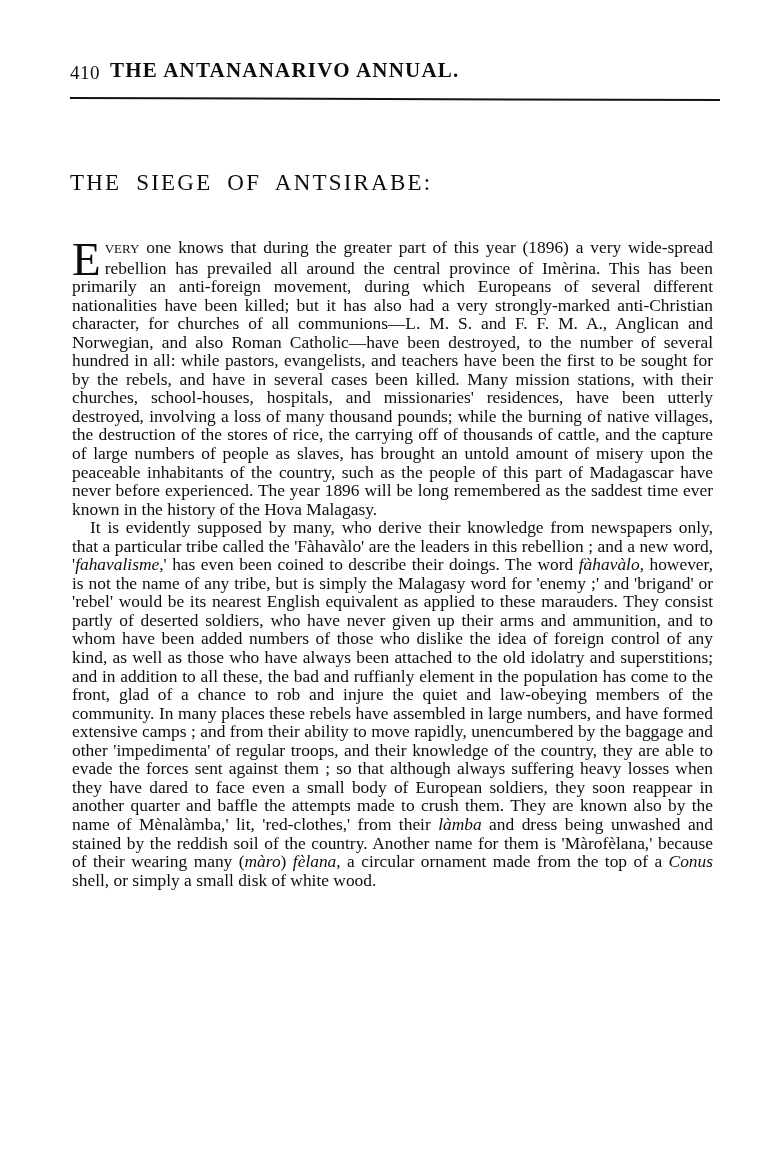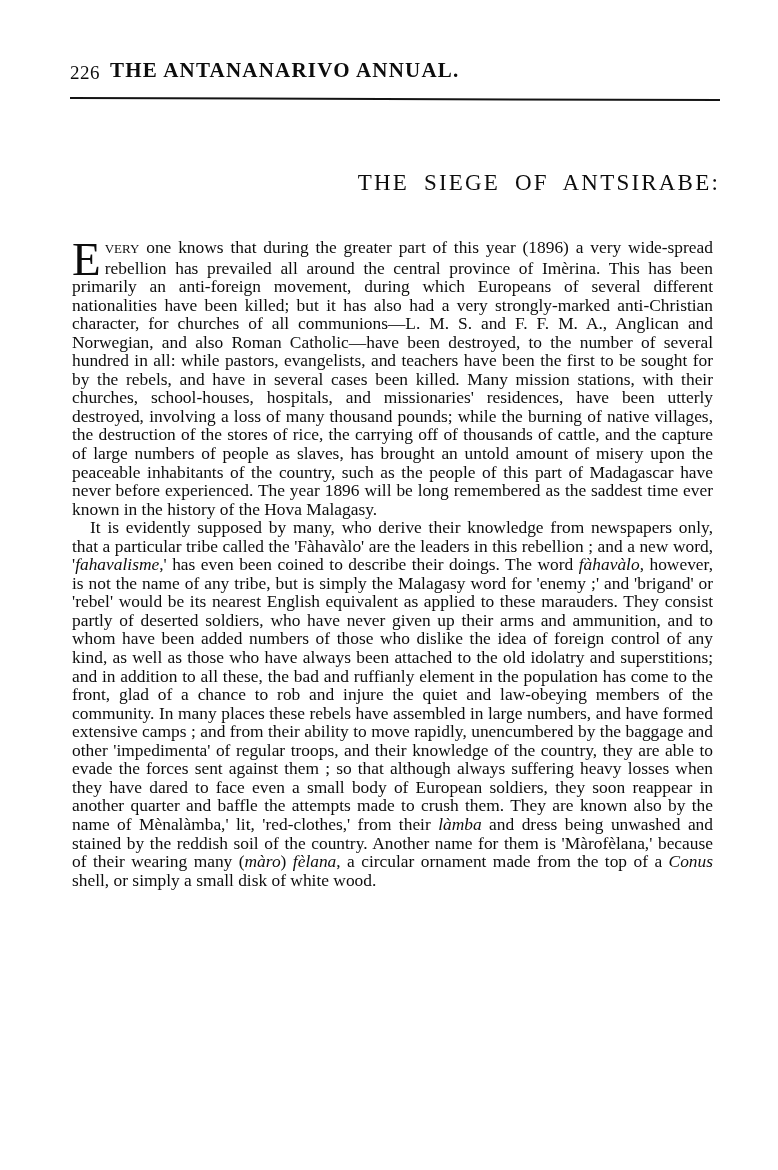--- a/index.html
+++ b/index.html
@@ -60,21 +60,21 @@
     transform: rotate(0.18deg);
     transform-origin: left center;
   }
 
   
   .arttitle {
     position: absolute;
     left: 70px;
     top: 170px;
     width: 650px;
-    text-align: right;
+    text-align: left;
     font-size: 23px;
     letter-spacing: 2.2px;
     word-spacing: 7px;
   }
   .artsub {
     position: absolute;
     left: 70px;
     top: 211px;
     width: 650px;
     text-align: center;
@@ -115,21 +115,21 @@
     font-size: 13px;
   }
   i, .it { }
 </style>
 </head>
 <body>
 
 <div class="page">
 
   <div class="runhead">
-    <span class="folio">226</span>
+    <span class="folio">410</span>
     <span class="runtitle">THE ANTANANARIVO ANNUAL.</span>
   </div>
   <div class="rule"></div>
 
   <div class="arttitle">THE  SIEGE  OF  ANTSIRABE:</div>
 
   <div class="body">
     <p class="first"><span class="dropcap">E</span><span class="smallcaps">VERY</span><span> one knows that during the greater part of this year (1896) a very wide-spread rebellion has prevailed all around the central province of Im</span><span>è</span><span>rina.  This has been primarily an anti-foreign movement, during which Europeans of several different nationalities have been killed; but it has also had a very strongly-marked anti-Christian character, for churches of all communions—L. M. S. and F. F. M. A., Anglican and Norwegian, and also Roman Catholic—have been destroyed, to the number of several hundred in all: while pastors, evangelists, and teachers have been the first to be sought for by the rebels, and have in several cases been killed.  Many mission stations, with their churches, school-houses, hospitals, and missionaries' residences, have been utterly destroyed, involving a loss of many thousand pounds; while the burning of native villages, the destruction of the stores of rice, the carrying off of thousands of cattle, and the capture of large numbers of people as slaves, has brought an untold amount of misery upon the peaceable inhabitants of the country, such as the people of this part of Madagascar have never before experienced.  The year 1896 will be long remembered as the saddest time ever known in the history of the Hova Malagasy.</span></p>
 
     <p><span>It is evidently supposed by many, who derive their knowledge from newspapers only, that a particular tribe called the 'Fàhavàlo' are the leaders in this rebellion ; and a new word, '</span><i>fahavalisme</i><span>,' has even been coined to describe their doings.  The word </span><i>fàhavàlo</i><span>, however, is not the name of any tribe, but is simply the Malagasy word for 'enemy ;' and 'brigand' or 'rebel' would be its nearest English equivalent as applied to these marauders.  They consist partly of deserted soldiers, who have never given up their arms and ammunition, and to whom have been added numbers of those who dislike the idea of foreign control of any kind, as well as those who have always been attached to the old idolatry and superstitions; and in addition to all these, the bad and ruffianly element in the population has come to the front, glad of a chance to rob and injure the quiet and law-obeying members of the community.  In many places these rebels have assembled in large numbers, and have formed extensive camps ; and from their ability to move rapidly, unencumbered by the baggage and other 'impedimenta' of regular troops, and their knowledge of the country, they are able to evade the forces sent against them ; so that although always suffering heavy losses when they have dared to face even a small body of European soldiers, they soon reappear in another quarter and baffle the attempts made to crush them.  They are known also by the name of Mènalàmba,' lit, 'red-clothes,' from their </span><i>làmba</i><span> and dress being unwashed and stained by the reddish soil of the country.  Another name for them is 'Màrofèlana,' because of their wearing many (</span><i>màro</i><span>) </span><i>fèlana</i><span>, a circular ornament made from the top of a </span><i>Conus</i><span> shell, or simply a small disk of white wood.</span></p>

